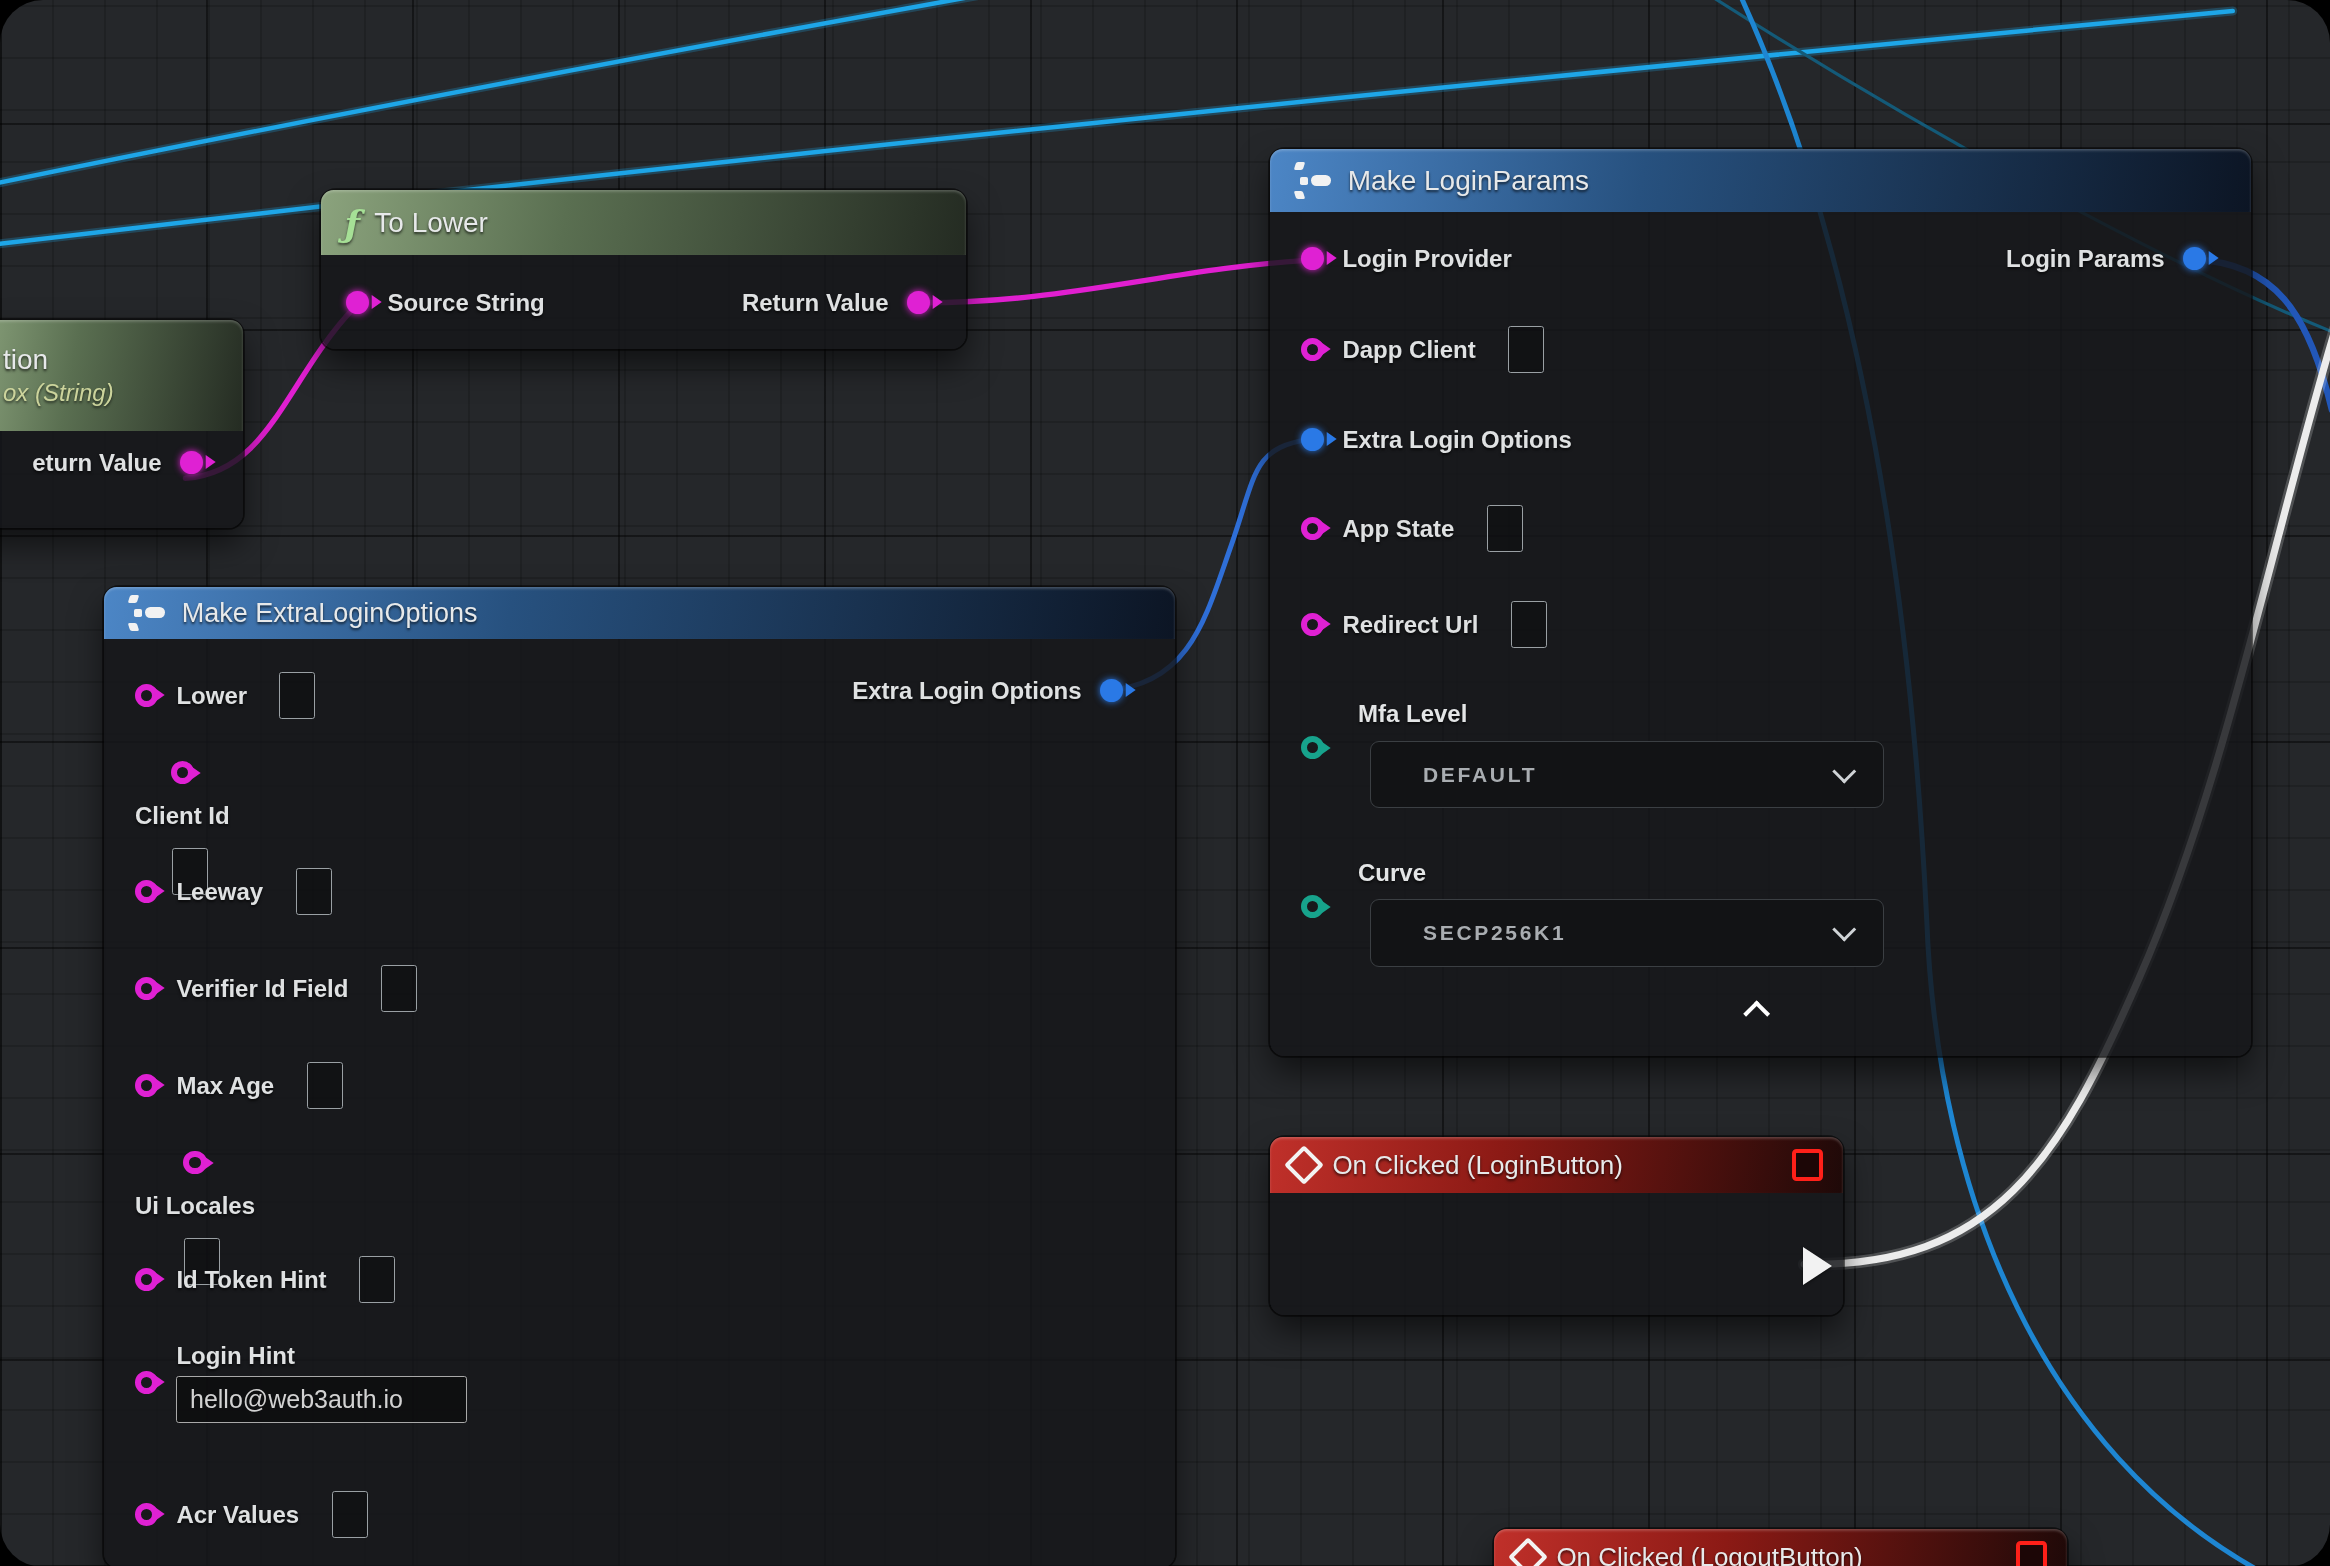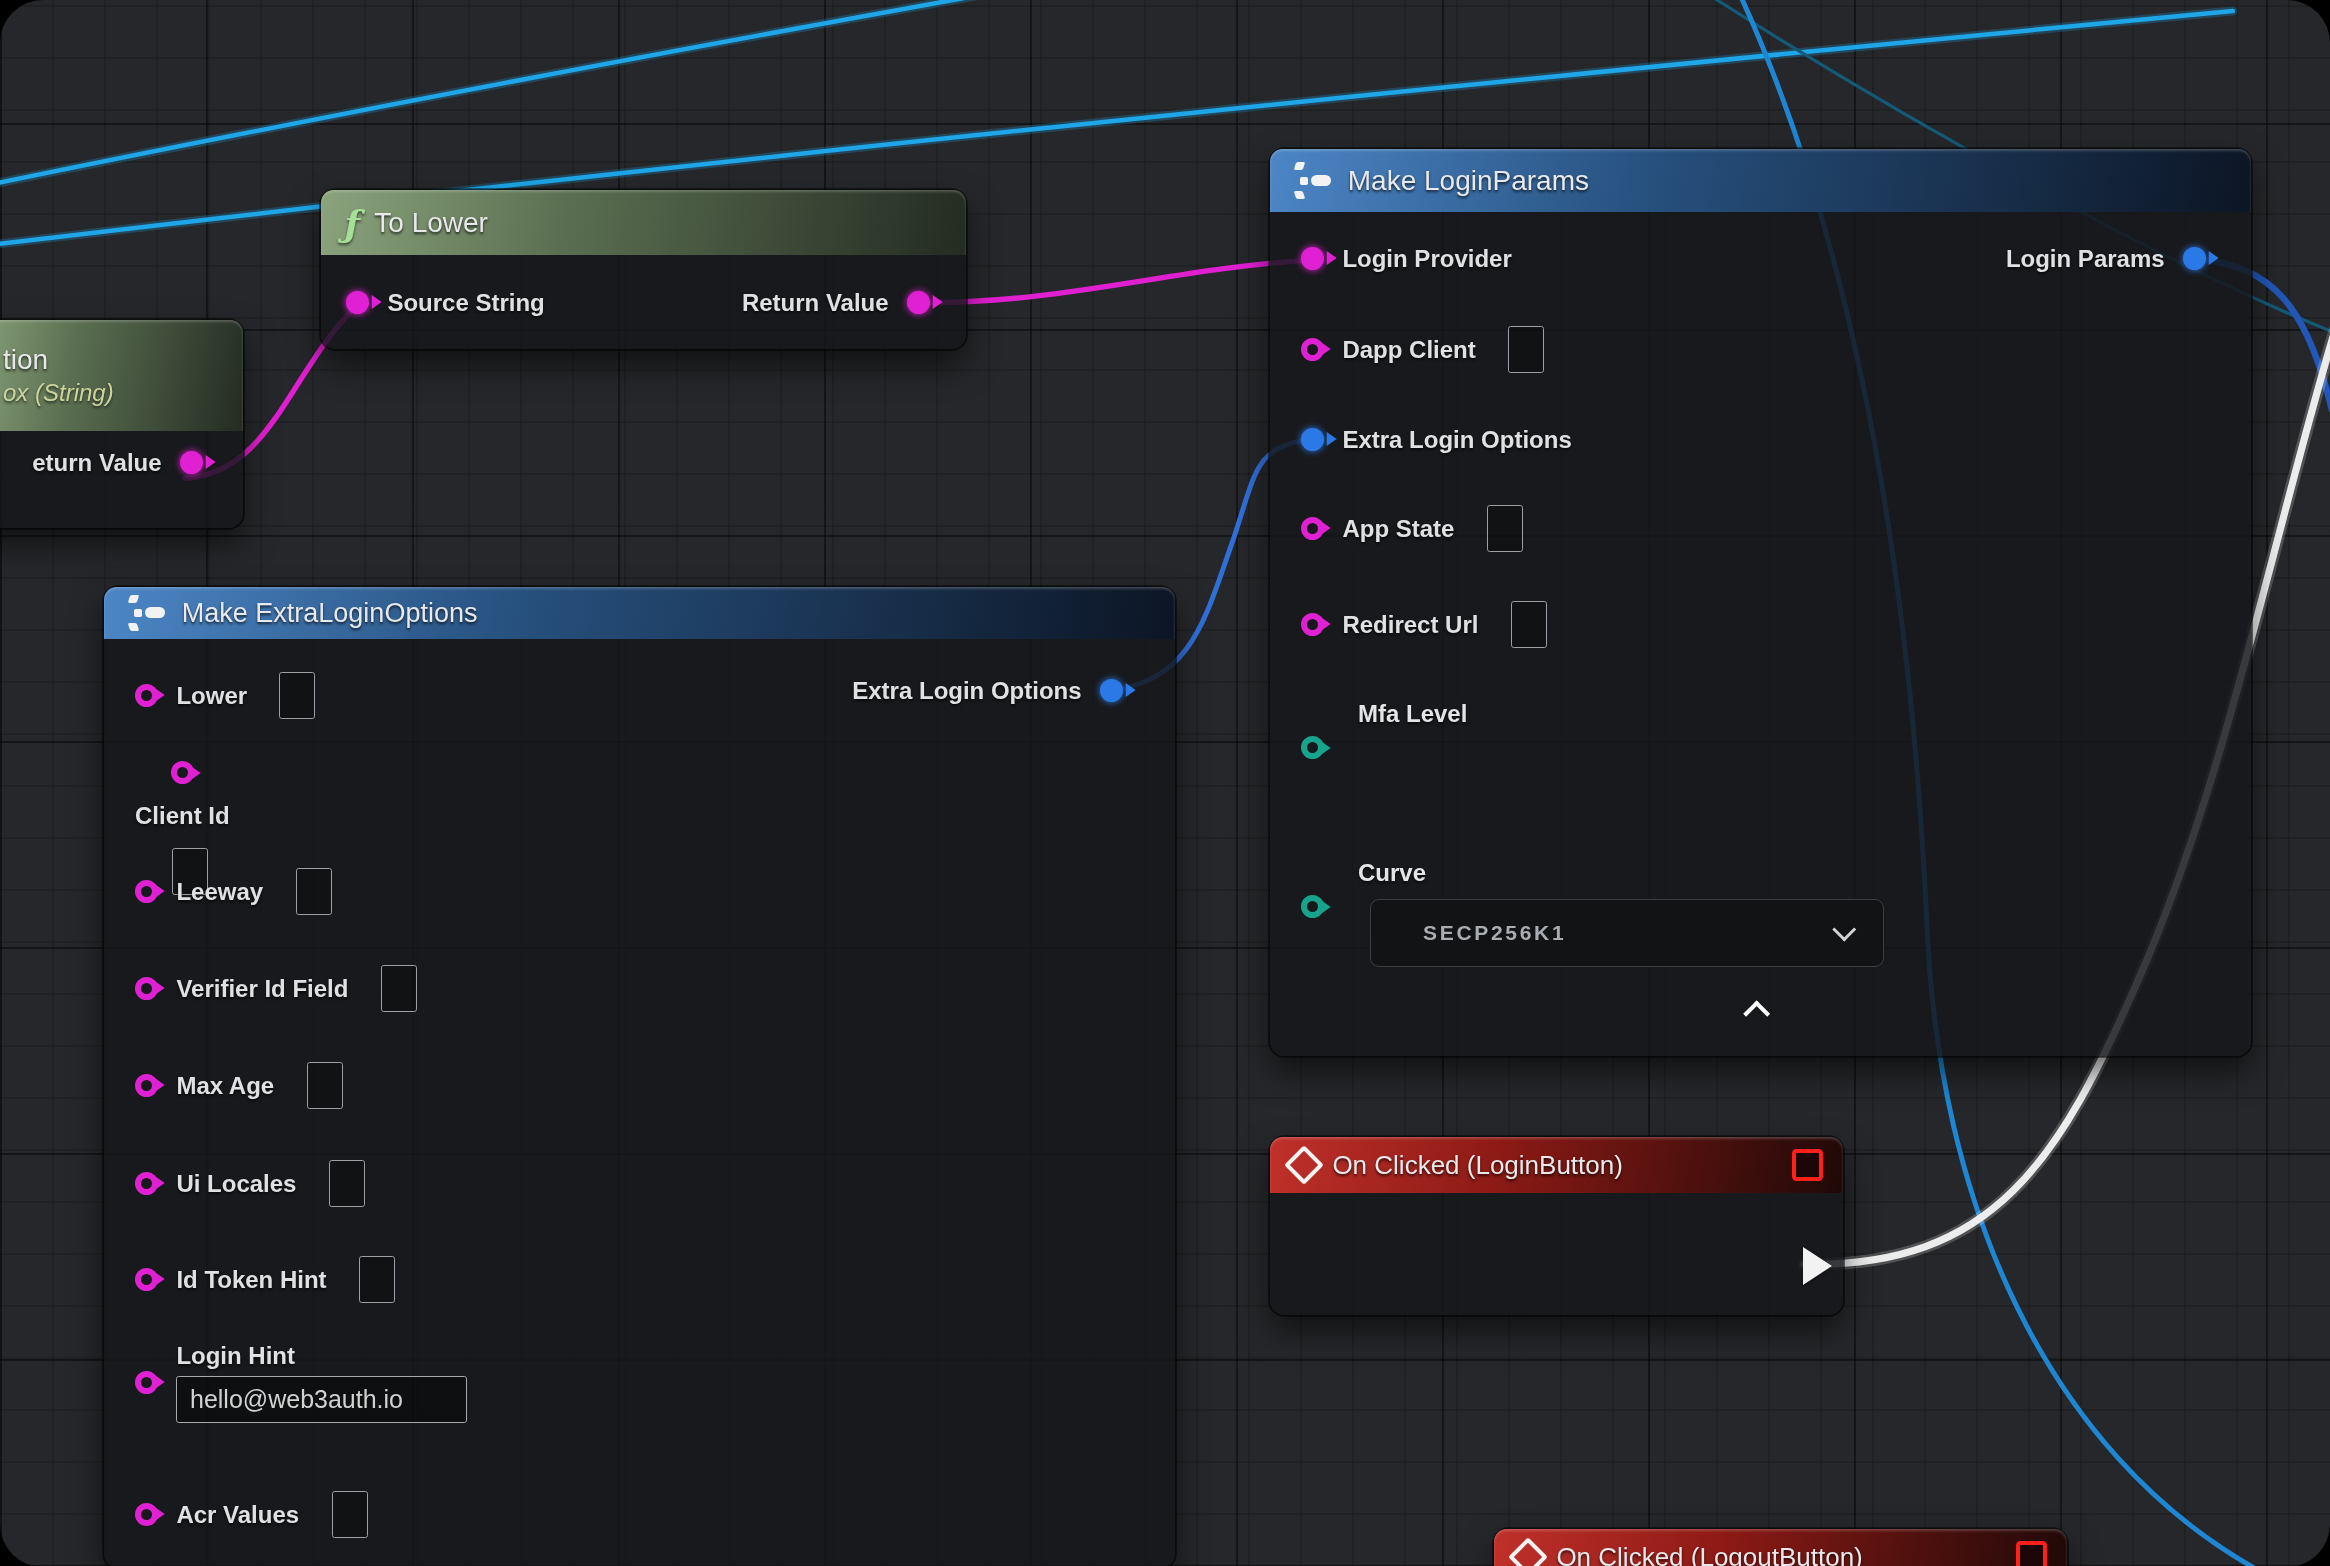--- a/index.html
+++ b/index.html
@@ -140,21 +140,21 @@
     <div class="prow" style="top:369px;left:31px;">
       <span class="pin hollow magenta"></span>
       <span class="plabel">Verifier Id Field</span>
       <span class="vbox"></span>
     </div>
     <div class="prow" style="top:466px;left:31px;">
       <span class="pin hollow magenta"></span>
       <span class="plabel">Max Age</span>
       <span class="vbox"></span>
     </div>
-    <div class="prow" style="top:564px;left:31px;">
+    <div class="prow" style="top:564px;left:31px;flex-direction:column;">
       <span class="pin hollow magenta"></span>
       <span class="plabel">Ui Locales</span>
       <span class="vbox"></span>
     </div>
     <div class="prow" style="top:660px;left:31px;">
       <span class="pin hollow magenta"></span>
       <span class="plabel">Id Token Hint</span>
       <span class="vbox"></span>
     </div>
     <div class="prow" style="top:746px;left:31px;height:99px;">
@@ -204,20 +204,24 @@
       <span class="vbox"></span>
     </div>
     <div class="prow" style="top:443px;left:31px;">
       <span class="pin hollow magenta"></span>
       <span class="plabel">Redirect Url</span>
       <span class="vbox"></span>
     </div>
 
     <div class="fieldlabel" style="left:88px;top:551px;">Mfa Level</div>
     <span class="pin hollow teal" style="position:absolute;left:31px;top:587px;"></span>
+    <div class="dropdown" style="left:100px;top:592px;width:514px;height:67px;">
+      <span class="ddtext">DEFAULT</span>
+      <span class="chev"></span>
+    </div>
 
     <div class="fieldlabel" style="left:88px;top:710px;">Curve</div>
     <span class="pin hollow teal" style="position:absolute;left:31px;top:746px;"></span>
     <div class="dropdown" style="left:100px;top:750px;width:514px;height:68px;">
       <span class="ddtext">SECP256K1</span>
       <span class="chev"></span>
     </div>
 
     <span class="chevup" style="left:477px;top:855px;"></span>
   </div>

